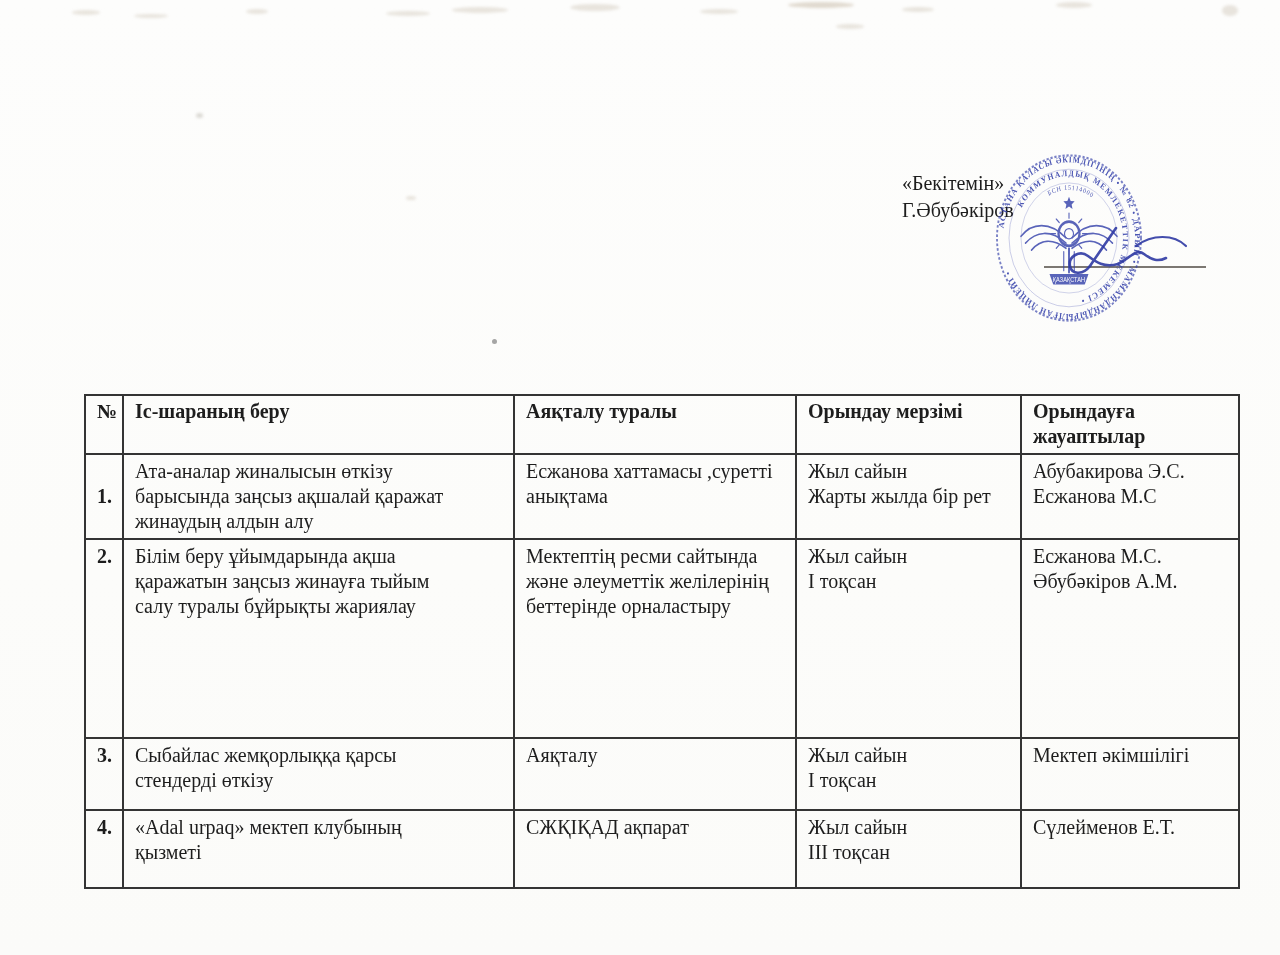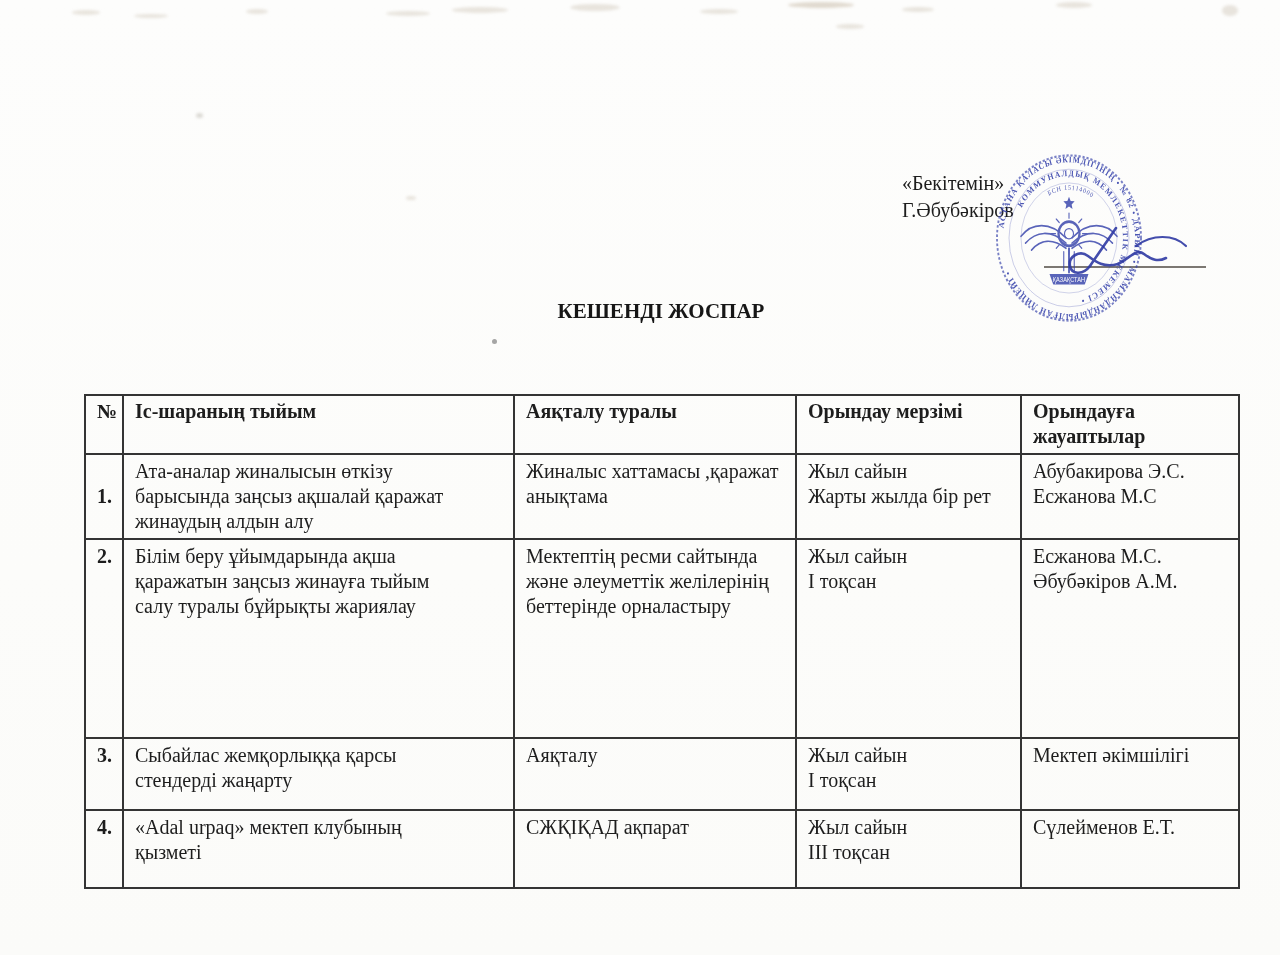--- a/index.html
+++ b/index.html
@@ -149,48 +149,47 @@
   <svg class="signature" width="180" height="80" viewBox="0 0 180 80">
     <g fill="none" stroke="#2f3aa4" stroke-width="2.6" stroke-linecap="round" opacity=".9">
       <path d="M76 28 C 68 40, 58 54, 50 66"></path>
       <path d="M50 66 C 44 74, 32 76, 30 66 C 28 56, 40 50, 48 56 C 56 62, 64 68, 78 64"></path>
       <path d="M78 64 C 90 58, 96 48, 104 54 C 112 60, 118 62, 126 58"></path>
       <path d="M96 46 C 112 34, 134 34, 146 46" stroke-width="2.2"></path>
     </g>
   </svg>
 
   <div class="doc-title">
-    <div>КЕШЕНДІ ЖОСПАР</div>
   </div>
 
   <table class="plan">
     <colgroup>
       <col style="width:38px">
         <col style="width:391px">
         <col style="width:282px">
       <col style="width:225px">
         <col style="width:218px">
     </colgroup>
     <thead>
       <tr>
         <th class="num">№</th>
-        <th>Іс-шараның тыйым</th>
+        <th>Іс-шараның беру</th>
         <th>Аяқталу туралы</th>
         <th>Орындау мерзімі</th>
         <th>Орындауға
 жауаптылар</th>
       </tr>
     </thead>
     <tbody>
       <tr class="r1">
         <td class="num">1.</td>
         <td>Ата-аналар жиналысын өткізу
 барысында заңсыз ақшалай қаражат
 жинаудың алдын алу</td>
-        <td>Жиналыс хаттамасы ,қаражат
+        <td>Есжанова хаттамасы ,суретті
 анықтама</td>
         <td>Жыл сайын
 Жарты жылда бір рет</td>
         <td>Абубакирова Э.С.
 Есжанова М.С</td>
       </tr>
       <tr class="r2">
         <td class="num">2.</td>
         <td>Білім беру ұйымдарында ақша
 қаражатын заңсыз жинауға тыйым
@@ -199,21 +198,21 @@
 және әлеуметтік желілерінің
 беттерінде орналастыру</td>
         <td>Жыл сайын
 І тоқсан</td>
         <td>Есжанова М.С.
 Әбубәкіров А.М.</td>
       </tr>
       <tr class="r3">
         <td class="num">3.</td>
         <td>Сыбайлас жемқорлыққа қарсы
-стендерді жаңарту</td>
+стендерді өткізу</td>
         <td>Аяқталу</td>
         <td>Жыл сайын
 І тоқсан</td>
         <td>Мектеп әкімшілігі</td>
       </tr>
       <tr class="r4">
         <td class="num">4.</td>
         <td>«Adal urpaq» мектеп клубының
 қызметі</td>
         <td>СЖҚІҚАД ақпарат</td>

